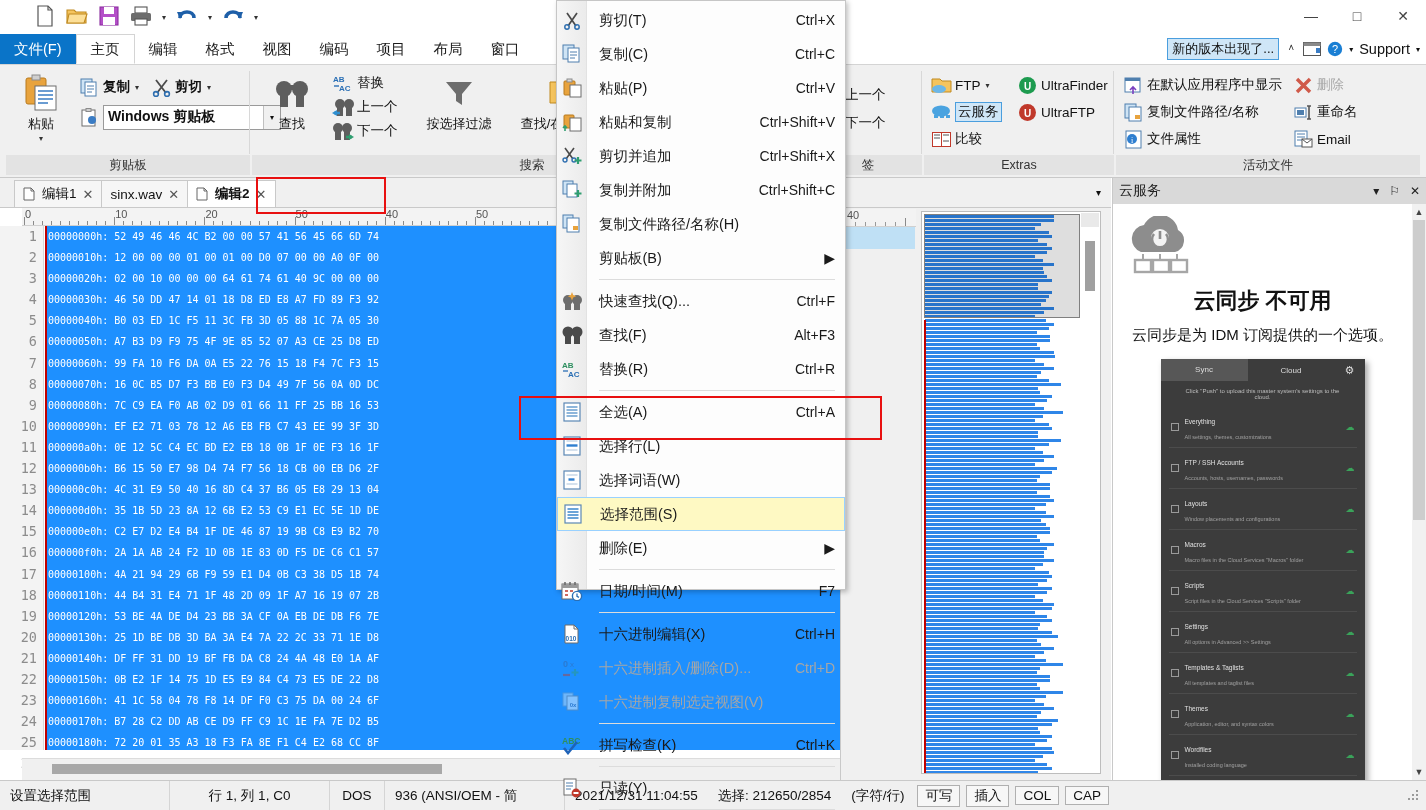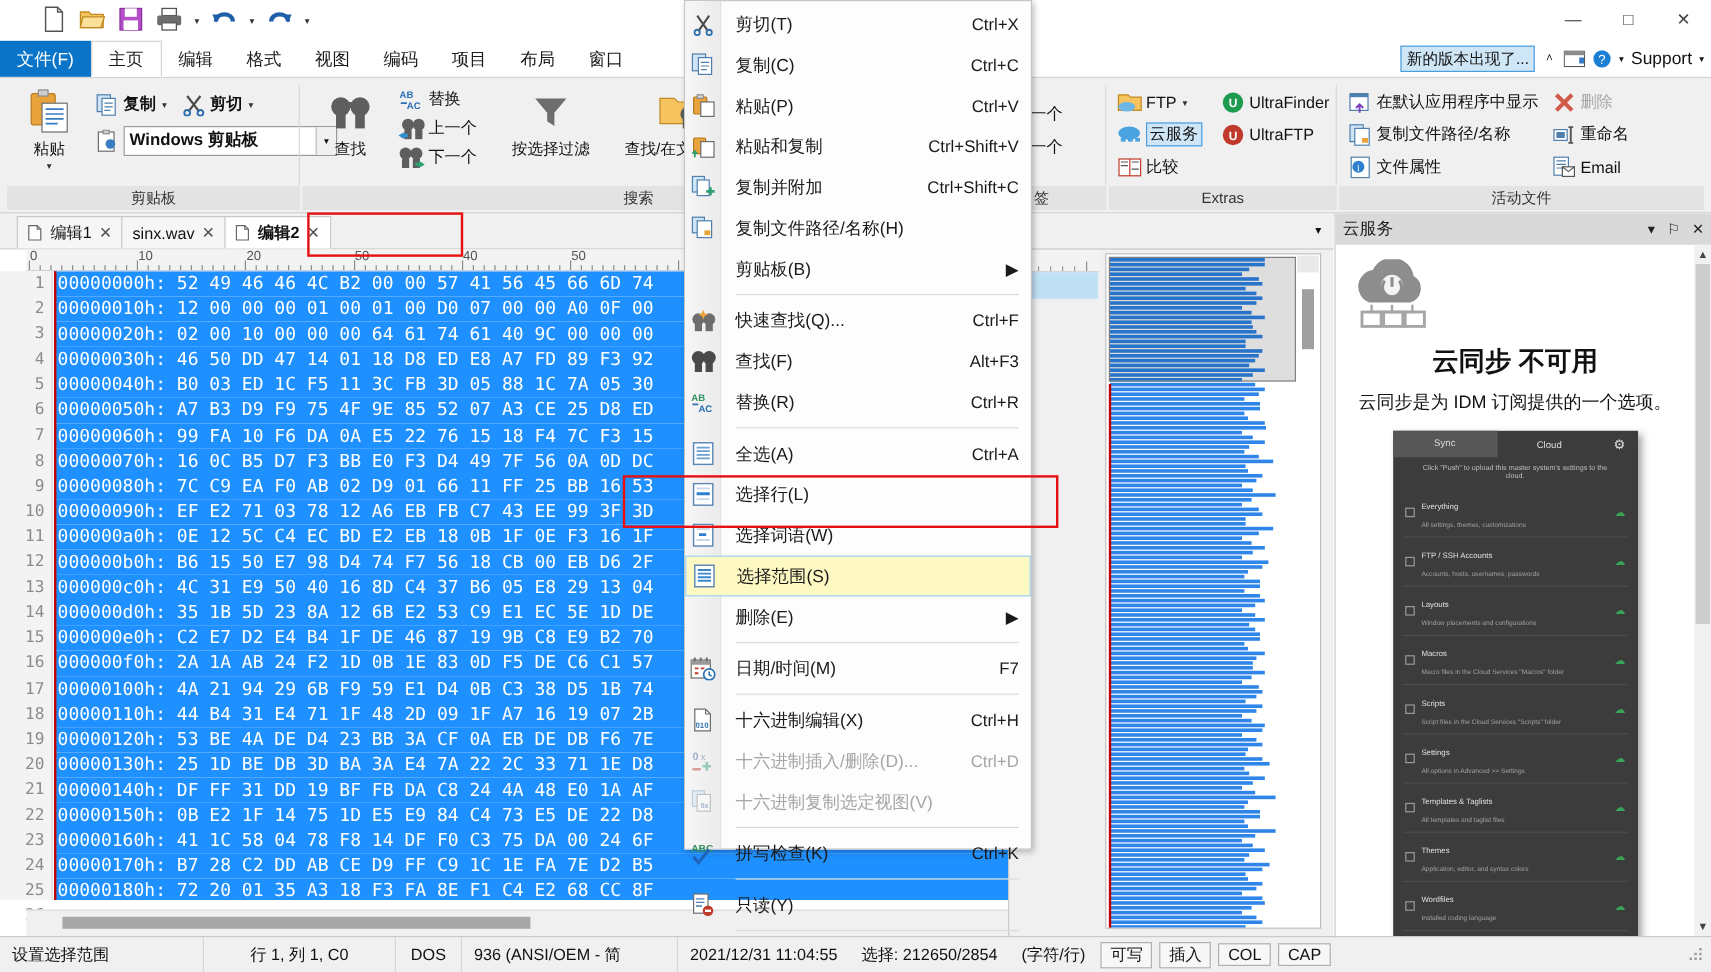--- a/index.html
+++ b/index.html
@@ -70,21 +70,21 @@
   .dtab .fileicon { width:13px; height:15px; }
 
   
   .editor { position:absolute; left:0; top:208px; width:840px; height:572px; background:#fff; }
   .ruler { position:absolute; left:0; top:0; height:18px; left:22px; right:0; background:#f3f3f3; border-bottom:1px solid #d0d0d0; overflow:hidden;}
   .ruler .tick { position:absolute; bottom:0; width:1px; background:#8a8a8a; }
   .ruler .num { position:absolute; top:0px; font-size:11px; color:#555; font-family:"Liberation Sans",sans-serif;}
   .gutter { position:absolute; left:0; top:18px; width:44px; bottom:30px; background:#f3f3f3; border-right:1px solid #d7d7d7;}
   .gutter div { text-align:right; padding-right:6px; font-size:13.5px; color:#8c8c8c; font-family:"DejaVu Sans Mono",monospace; height:21.1px; line-height:21.1px;}
   .hexarea { position:absolute; left:45px; top:18px; right:0; bottom:30px; overflow:hidden; background:#fff; }
-  .hexline { height:21.1px; line-height:21.1px; font-family:"DejaVu Sans Mono",monospace; font-size:15px; color:#fff; background:#1e90ff; white-space:pre; padding-left:3px; }
+  .hexline { height:21.1px; line-height:21.1px; font-family:"DejaVu Sans Mono",monospace; font-size:10px; color:#fff; background:#1e90ff; white-space:pre; padding-left:3px; }
   .caretbar { position:absolute; left:45px; top:18px; width:2px; bottom:30px; background:#c00000; }
   .hscroll { position:absolute; left:22px; right:0; bottom:0; height:22px; background:#f0f0f0; border-top:1px solid #dcdcdc; }
   .hscroll .thumb { position:absolute; left:30px; top:5px; height:10px; width:390px; background:#a8a8a8; }
 
   
   .midpanel { position:absolute; left:840px; top:178px; width:271px; bottom:30px; background:#f0f0f0; border-left:1px solid #c9c9c9;}
   .midhdr { height:30px; background:#f0f0f0; border-bottom:1px solid #c9c9c9; position:relative;}
   .midhdr .dd { position:absolute; right:10px; top:9px; font-size:10px;}
   .midruler { position:absolute; left:0; top:31px; width:75px; height:18px; background:#f3f3f3; border-bottom:1px solid #d0d0d0; overflow:hidden;}
   .midsel { position:absolute; left:0; top:49px; width:74px; height:22px; background:#bfe0f5;}
@@ -121,24 +121,23 @@
   .pfoot { font-size:6px; color:#bbb; padding:6px 10px 4px;}
 
   
   .status { position:absolute; left:0; bottom:0; width:1426px; height:30px; background:#f0f0f0; border-top:1px solid #c9c9c9; display:flex; align-items:center; font-size:13.5px;}
   .scell { padding:0 10px; height:30px; display:flex; align-items:center; border-right:1px solid #d5d5d5;}
   .sbtn { border:1px solid #b0b0b0; background:#f7f7f7; padding:1px 7px; margin:0 3px; font-size:13.5px;}
   .grip { margin-left:auto; width:18px; height:18px; margin-right:3px; }
 
   
   .ctxmenu {
-    position:absolute; left:556px; top:0px; width:290px; height:708px;
+    position:absolute; left:556px; top:0px; width:290px; height:590px;
     background:#fdfdfd; border:1px solid #c6c6c6; box-shadow:2px 2px 5px rgba(0,0,0,.25);
     z-index:50;
-    margin-left:14px;
   }
   .ctxmenu .gutterbar { position:absolute; left:0; top:0; bottom:0; width:30px;
       background:linear-gradient(to right,#f6f6f6,#ebebeb); border-right:1px solid #e2e2e2;}
   .mi { position:relative; height:auto; display:flex; align-items:center; padding:0 10px 0 0; font-size:14.5px; color:#1a1a1a; }
   .mi .mic { width:30px; min-width:30px; height:100%; display:flex; align-items:center; justify-content:center; }
   .mi .mlabel { flex:1; padding-left:12px; }
   .mi .macc { color:#1a1a1a; font-size:14px; padding-left:14px;}
   .mi.disabled .mlabel, .mi.disabled .macc { color:#a6a6a6; }
   .mi.sel { background:#fef9c3; border:1px solid #99d1ff; }
   .msep { height:1px; background:#dcdcdc; margin:4px 10px 4px 42px;}
@@ -1025,20 +1024,32 @@
               <rect x="8" y="6" width="11" height="13" fill="#fff" stroke="#6d6d6d"></rect>
               <path d="M3 19 l0 -5 M1 16 l2 -2 l2 2" stroke="#2f9e70" stroke-width="1.6" fill="none"></path>
             </svg>
           </span>
           <span class="mlabel">粘贴和复制</span>
           <span class="macc">Ctrl+Shift+V</span>
         </div>
         <div class="mi" style="height: 34px;">
           <span class="mic">
             <svg width="20" height="20" viewBox="0 0 20 20">
+              <path d="M3 2 L11 13M12 2 L4 13" stroke="#4a4a4a" stroke-width="1.6" fill="none"></path>
+              <circle cx="3" cy="14" r="2" fill="none" stroke="#2f6fb0" stroke-width="1.4"></circle>
+              <circle cx="12" cy="14" r="2" fill="none" stroke="#2f6fb0" stroke-width="1.4"></circle>
+              <path d="M16 11 v7 M12.5 14.5 h7" stroke="#2f9e70" stroke-width="2.2"></path>
+            </svg>
+          </span>
+          <span class="mlabel">剪切并追加</span>
+          <span class="macc">Ctrl+Shift+X</span>
+        </div>
+        <div class="mi" style="height: 34px;">
+          <span class="mic">
+            <svg width="20" height="20" viewBox="0 0 20 20">
               <rect x="1" y="1" width="10" height="13" fill="#cfe4f5" stroke="#4f7fae"></rect>
               <rect x="5" y="4" width="10" height="13" fill="#fff" stroke="#4f7fae"></rect>
               <path d="M16 10 v7 M12.5 13.5 h7" stroke="#2f9e70" stroke-width="2.2"></path>
             </svg>
           </span>
           <span class="mlabel">复制并附加</span>
           <span class="macc">Ctrl+Shift+C</span>
         </div>
         <div class="mi" style="height: 34px;">
           <span class="mic">

